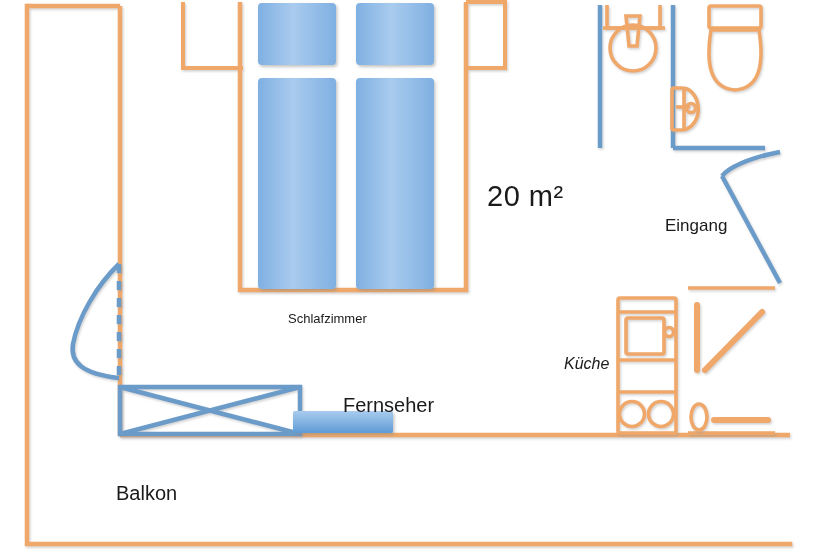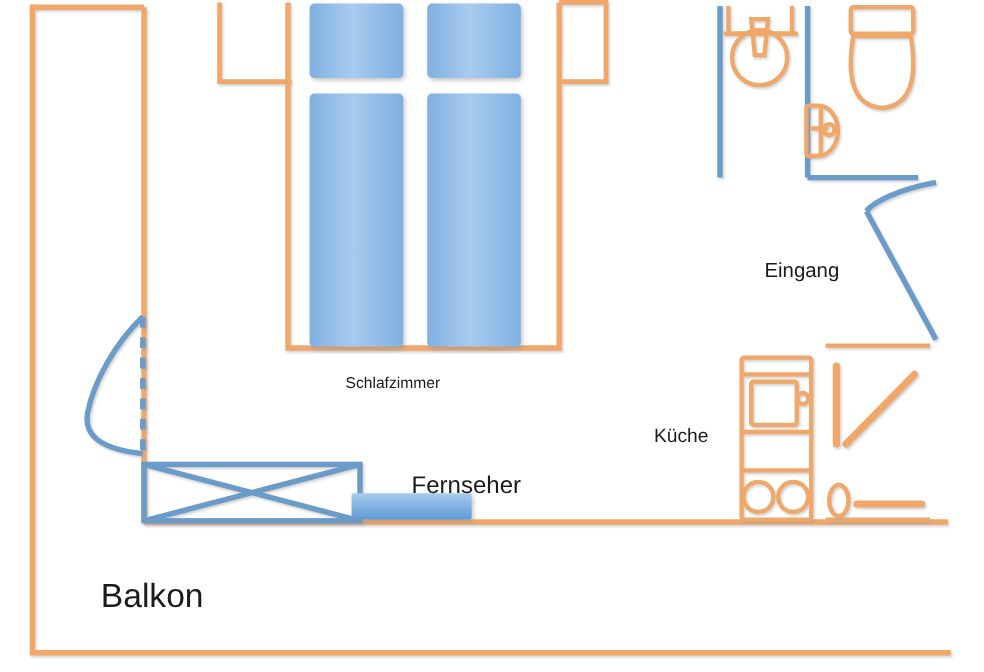--- a/index.html
+++ b/index.html
@@ -19,21 +19,21 @@
     white-space:nowrap;
     font-family:"Liberation Sans", sans-serif;
     font-weight:400;
     line-height:1;
   }
   #label-area{font-size:29px;letter-spacing:0.5px;}
   #label-bedroom{font-size:13px;}
   #label-tv{font-size:20px;}
   #label-kitchen{font-size:16px;}
   #label-entrance{font-size:17px;}
-  #label-balcony{font-size:28px;}
+  #label-balcony{font-size:20px;margin-left:32px;}
 </style>
 </head>
 <body>
 
 <div id="floorplan-root">
 
   <svg id="plan-svg" viewBox="0 0 820 560" xmlns="http://www.w3.org/2000/svg">
     <defs>
       <linearGradient id="bedGrad" x1="0" y1="0" x2="1" y2="0">
         <stop offset="0%" stop-color="#7FB0E2"></stop>
@@ -167,24 +167,25 @@
       <path d="M120 387 L300 434"></path>
       <path d="M300 387 L120 434"></path>
     </g>
 
     <g filter="url(#softShadow)">
       <rect x="293" y="411" width="100" height="22" rx="2" fill="url(#tvGrad)"></rect>
     </g>
 
   </svg>
 
+  <div class="plan-label" id="label-area" style="left:487px;top:182px;">20 m²</div>
 
   <div class="plan-label" id="label-bedroom" style="left:288px;top:312px;">Schlafzimmer</div>
 
   <div class="plan-label" id="label-tv" style="left:343px;top:395px;">Fernseher</div>
 
-  <div class="plan-label" id="label-kitchen" style="left:545px;top:356px;">Küche</div>
+  <div class="plan-label" id="label-kitchen" style="left:564px;top:356px;font-style:italic;">Küche</div>
 
-  <div class="plan-label" id="label-entrance" style="left:637px;top:217px;">Eingang</div>
+  <div class="plan-label" id="label-entrance" style="left:665px;top:217px;">Eingang</div>
 
   <div class="plan-label" id="label-balcony" style="left:84px;top:483px;">Balkon</div>
 
 </div>
 
 </body></html>

